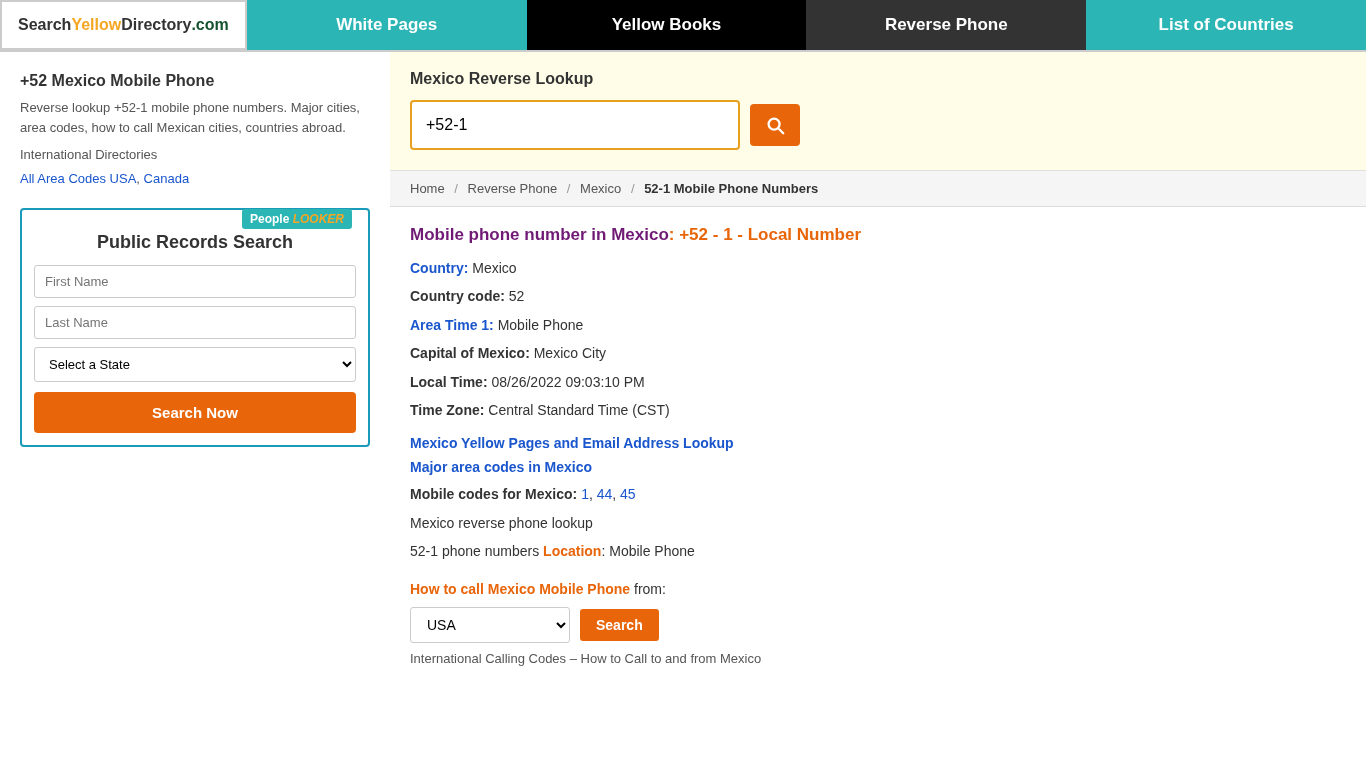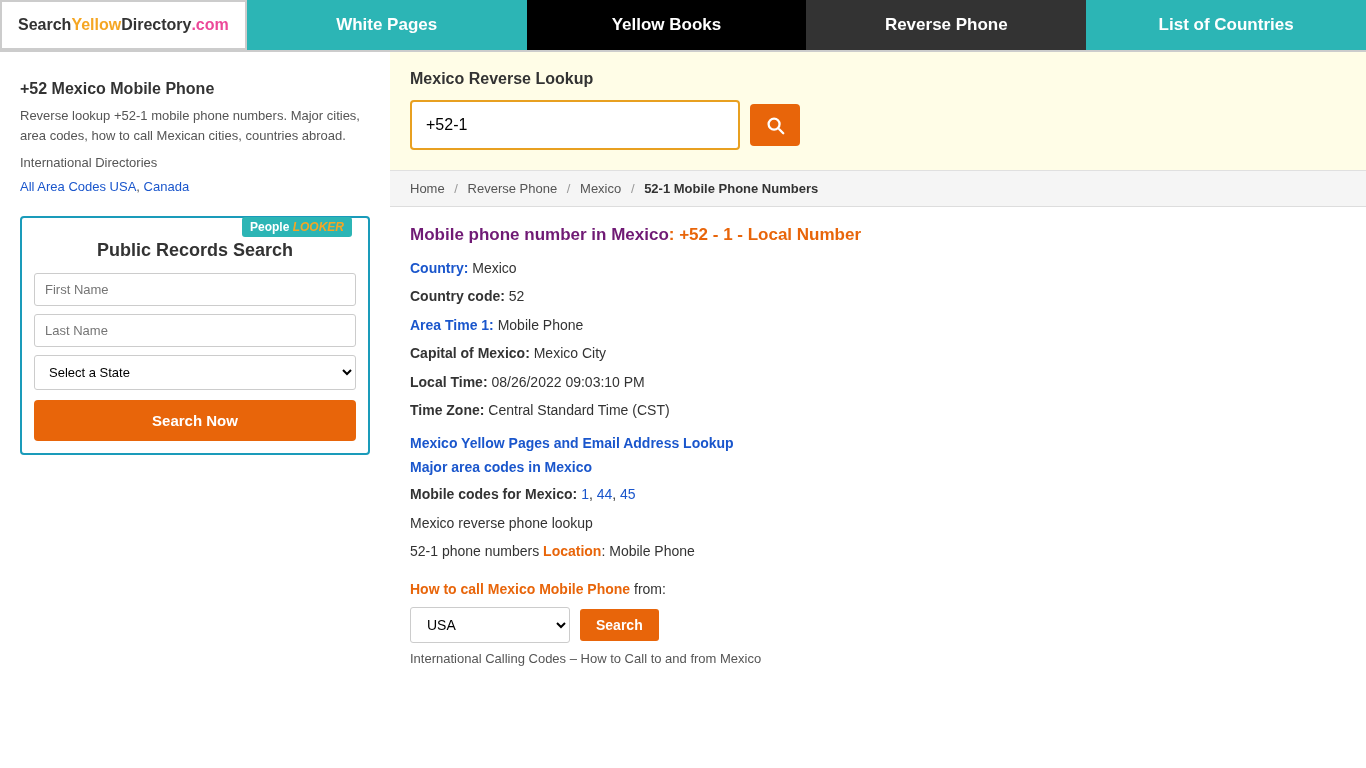--- a/index.html
+++ b/index.html
@@ -18,21 +18,21 @@
       padding: 0 16px;
       background: #fff;
       border: 2px solid #ccc;
       font-size: 16px;
       font-weight: bold;
       min-width: 200px;
     }
     .nav-logo .search-text { color: #333; }
     .nav-logo .yellow-text { color: #f5a623; }
     .nav-logo .dir-text { color: #333; }
-    .nav-logo .com-text { color: #ec4899; }
+    .nav-logo .com-text { color: #14532d; }
     .nav-item {
       flex: 1;
       display: flex;
       align-items: center;
       justify-content: center;
       font-size: 17px;
       font-weight: bold;
       cursor: pointer;
       text-decoration: none;
       color: #fff;
@@ -45,21 +45,21 @@
     
     .main-layout {
       display: flex;
       width: 1366px;
       min-height: 716px;
     }
 
     
     .sidebar {
       width: 390px;
-      padding: 28px 20px;
+      padding: 20px 20px;
       flex-shrink: 0;
     }
     .sidebar h2 {
       font-size: 16px;
       font-weight: bold;
       color: #333;
       margin-bottom: 8px;
     }
     .sidebar p {
       color: #555;

